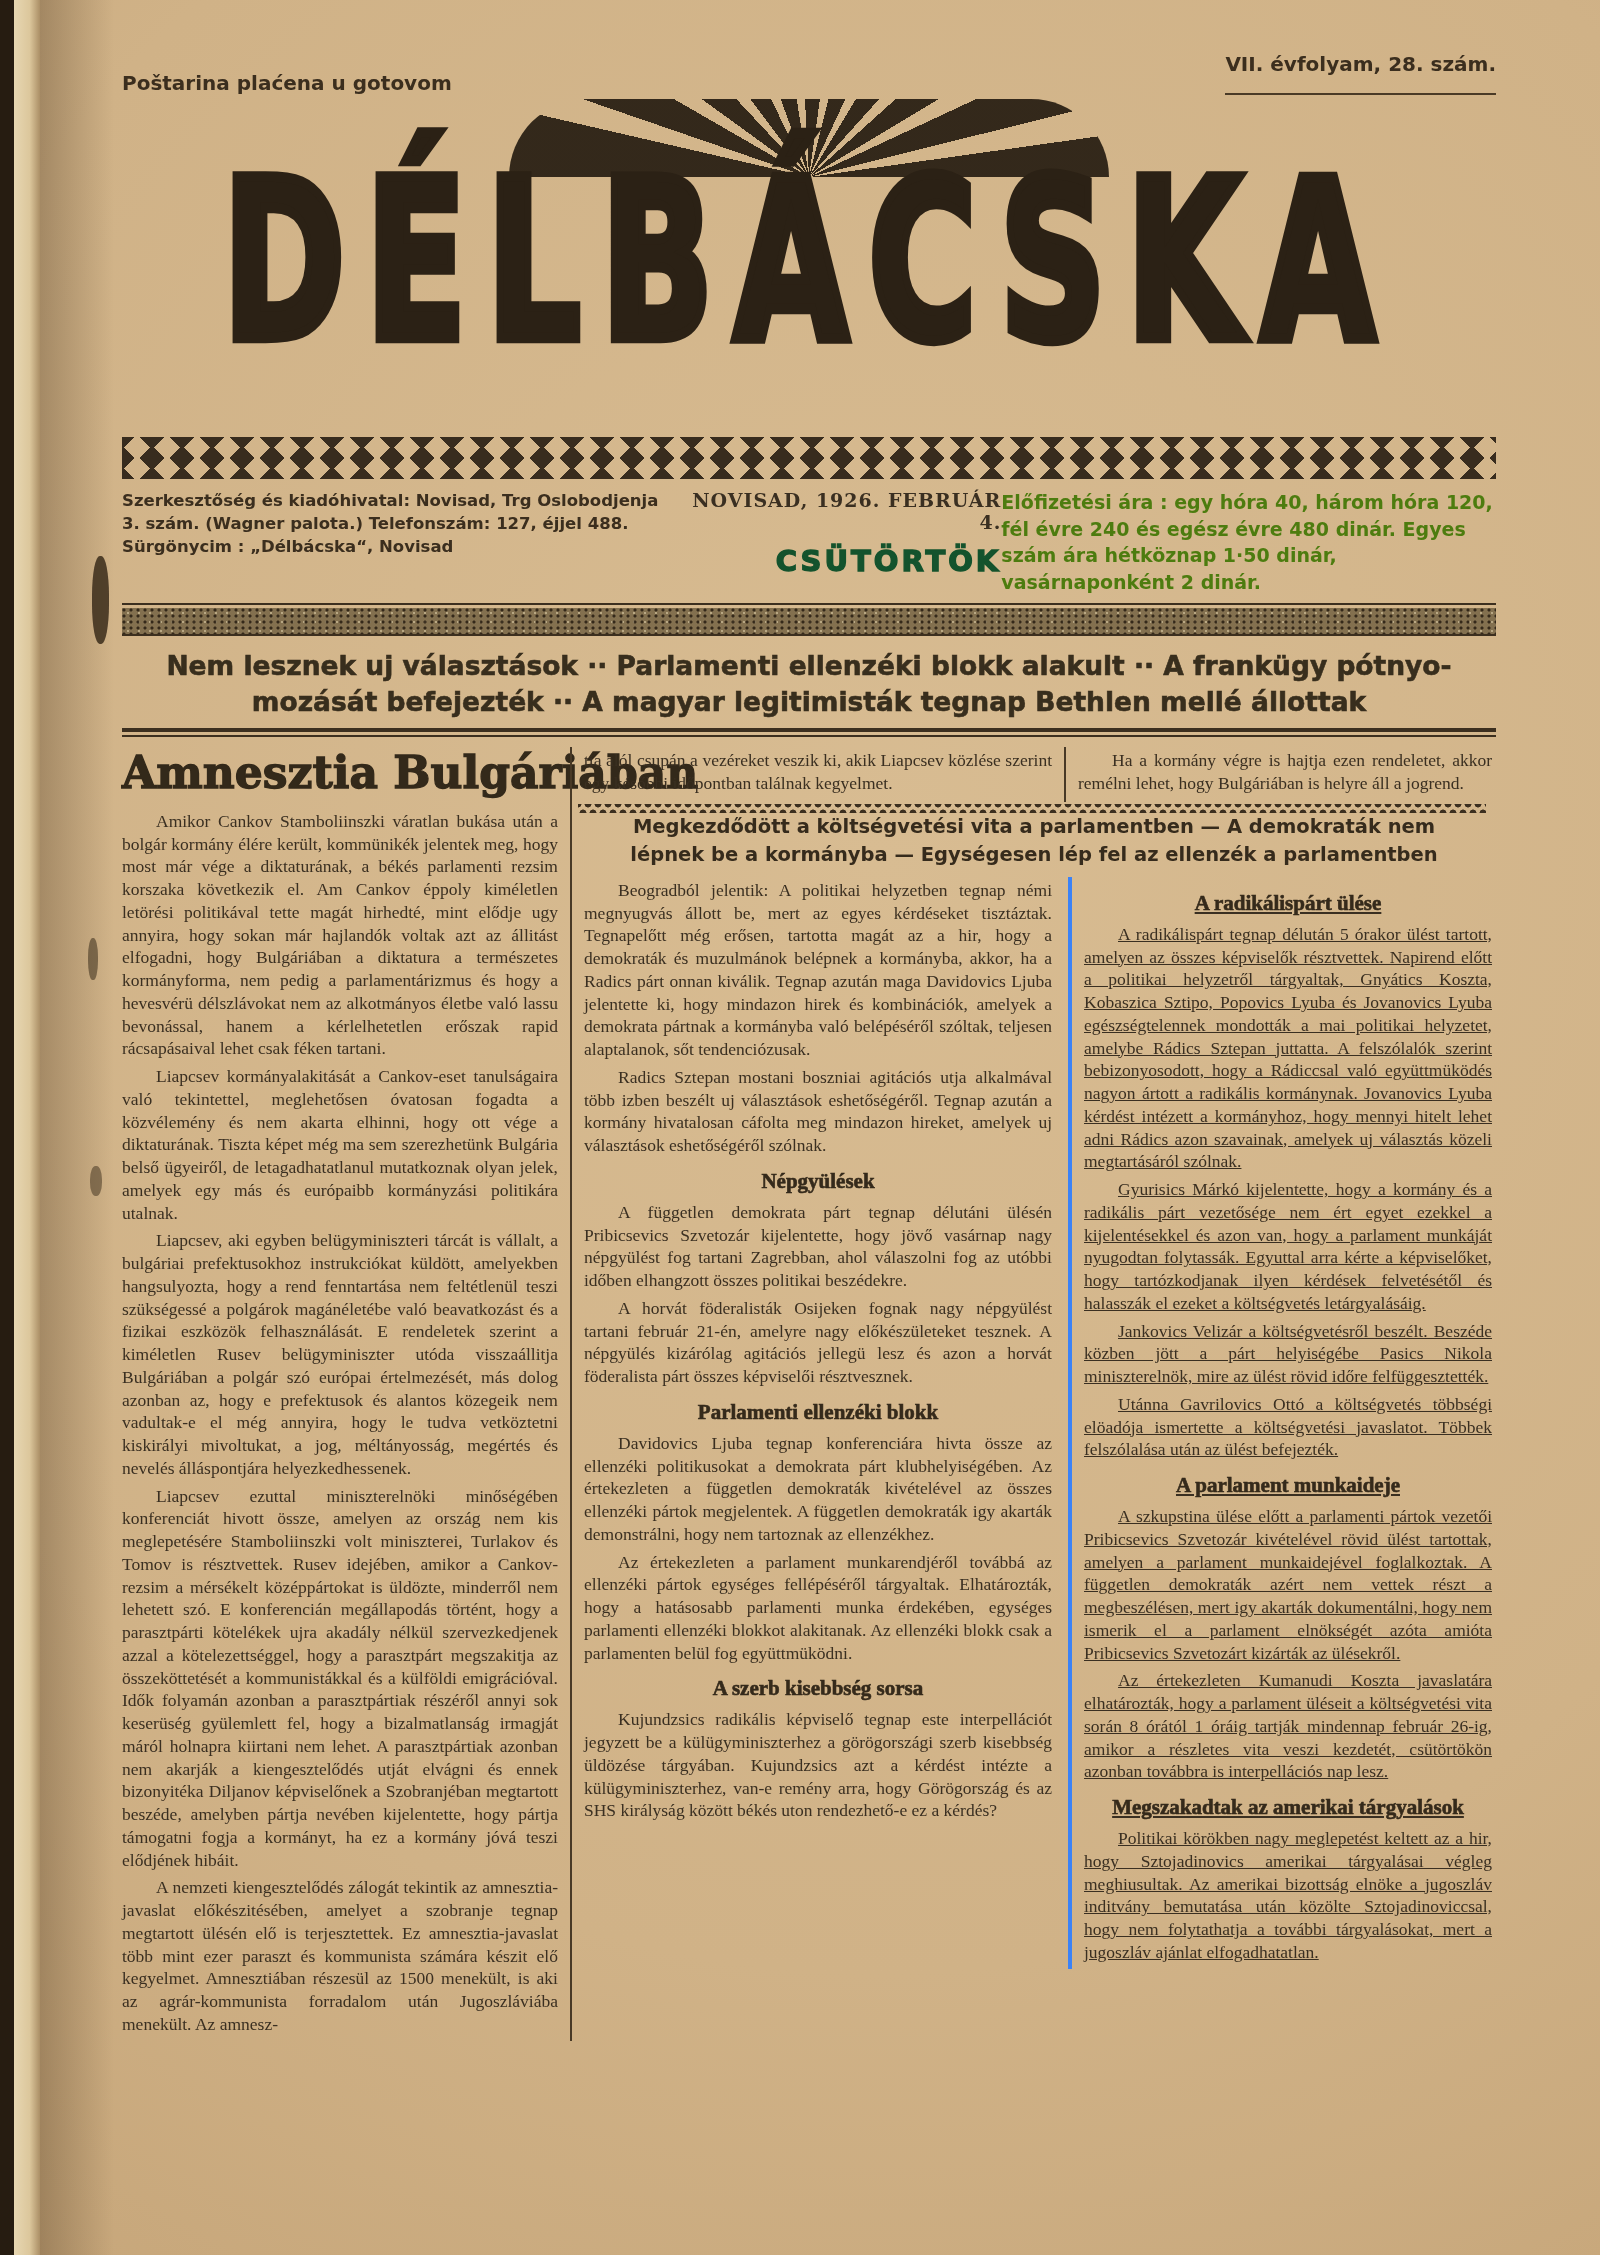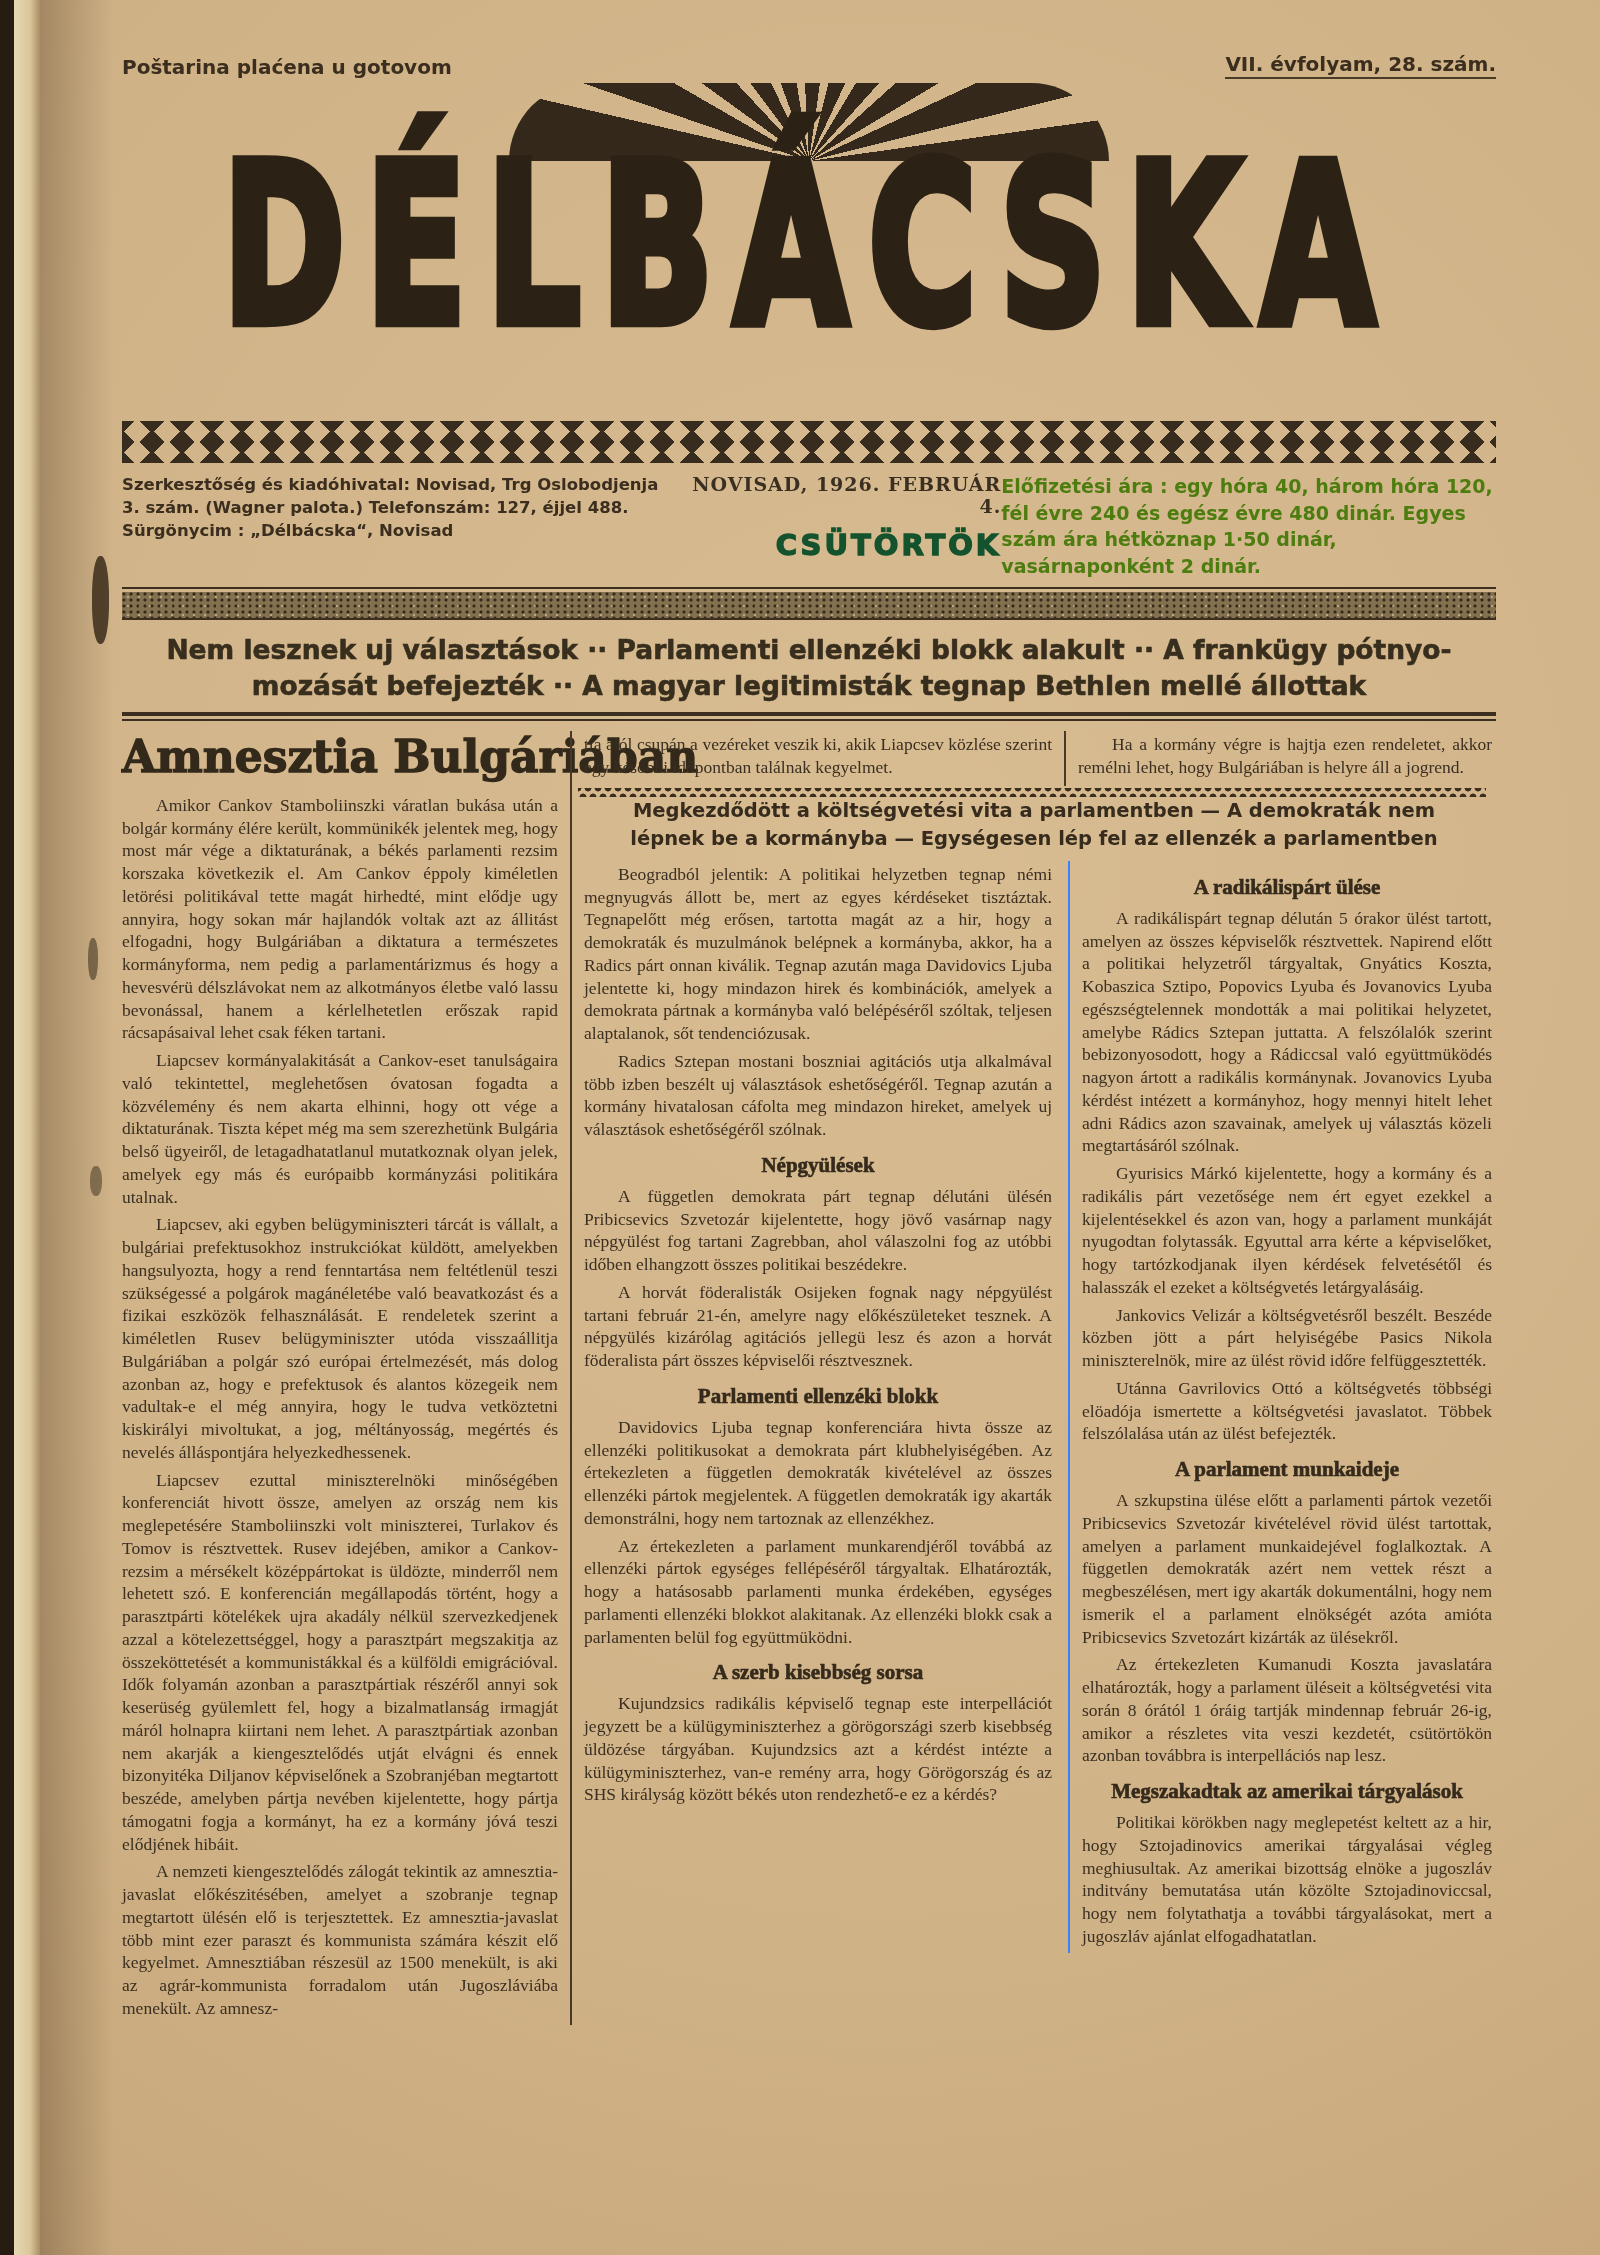--- a/index.html
+++ b/index.html
@@ -17,21 +17,21 @@
     background:linear-gradient(90deg,rgba(92,70,44,.38),rgba(92,70,44,0));}
   .blot{position:absolute;background:#392b1a;border-radius:45%;opacity:.85;}
   .blot1{left:92px;top:556px;width:17px;height:88px;}
   .blot2{left:88px;top:938px;width:10px;height:42px;opacity:.55;}
   .blot3{left:90px;top:1166px;width:12px;height:30px;opacity:.5;}
 
   .content{position:absolute;left:122px;top:0;width:1374px;}
 
   .topline{display:flex;justify-content:space-between;align-items:flex-end;margin-top:52px;
     font-family:"DejaVu Sans",sans-serif;font-weight:bold;font-size:20px;color:#3b2e1e;}
-  .issue-info{border-bottom:2px solid #4a3a26;padding-bottom:1px;}
+  .issue-info{border-bottom:2px solid #4a3a26;padding-bottom:17px;}
 
   .masthead{margin-top:4px;text-align:center;height:322px;overflow:visible;}
   .fan{width:600px;height:78px;margin:0 auto;border-radius:300px 300px 0 0;
     background:repeating-conic-gradient(from 272deg at 50% 100%, #2b2115 0deg 11deg, rgba(0,0,0,0) 11deg 17deg);
     opacity:.95;}
   .masthead-title{
     font-family:"DejaVu Sans",sans-serif;font-weight:bold;
     font-size:148px;letter-spacing:20px;line-height:1;color:#2b2115;
     -webkit-text-stroke:7px #2b2115;
     transform:scaleY(1.5);transform-origin:50% 28%;
@@ -87,21 +87,21 @@
       radial-gradient(circle at 5px 9px, #3c2f1f 3.2px, transparent 3.8px) 0 0/10px 9px repeat-x,
       radial-gradient(circle at 5px 0px, #3c2f1f 3.2px, transparent 3.8px) 5px 0/10px 9px repeat-x;}
 
   .main-title{text-align:center;font-family:"DejaVu Serif",serif;font-weight:bold;
     font-size:40px;margin:16px 8px 10px 8px;-webkit-text-stroke:1.1px currentColor;color:#33291a;}
   .main-subtitle{text-align:center;font-family:"DejaVu Sans",sans-serif;font-weight:bold;
     font-size:19.5px;line-height:1.42;margin:0 auto 8px auto;max-width:860px;color:#362b1c;}
 
   .body-row{display:flex;align-items:stretch;}
   .body-col-left{width:468px;flex:none;padding:2px 16px 0 12px;}
-  .body-col-right{flex:1;border-left:2px solid #3b82f6;padding:2px 4px 0 12px;}
+  .body-col-right{flex:1;border-left:4px solid #3b82f6;padding:2px 4px 0 12px;text-decoration:underline;}
 </style>
 </head>
 <body>
 
 <div class="scan-strip-dark"></div>
 <div class="scan-strip-light"></div>
 <div class="scan-strip-shadow"></div>
 <div class="blot blot1"></div>
 <div class="blot blot2"></div>
 <div class="blot blot3"></div>

